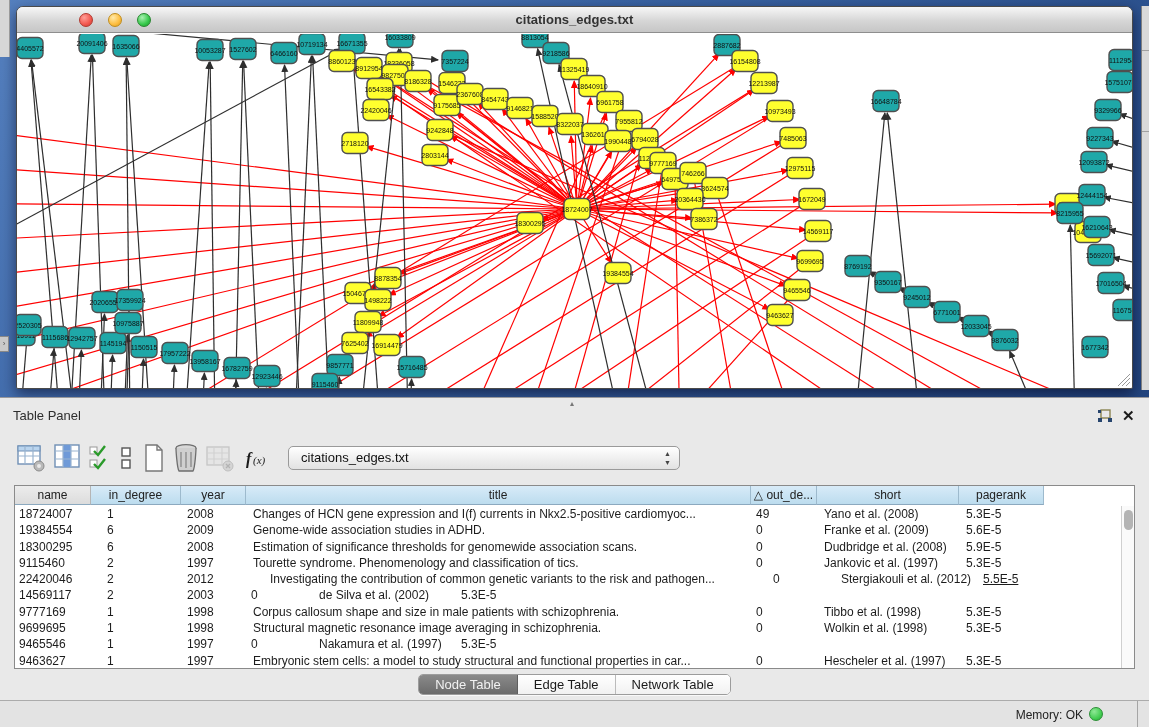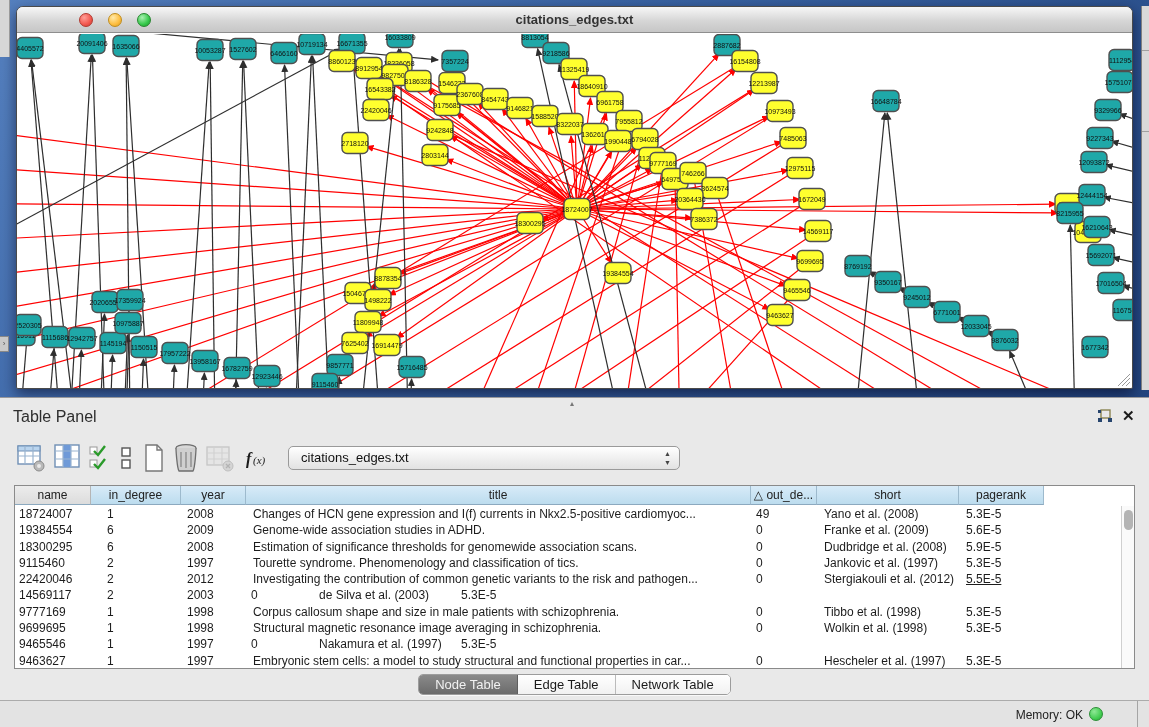--- a/index.html
+++ b/index.html
@@ -31,21 +31,21 @@
   .tl.yellow { left:91px;  background:radial-gradient(circle at 35% 30%,#ffe9a8,#fdbd3f 60%,#d99a20); border:1px solid #c08d1d; }
   .tl.green  { left:120px; background:radial-gradient(circle at 35% 30%,#a9f0b1,#35c84a 60%,#23952f); border:1px solid #26872f; }
   .canvas { position:absolute; left:0; top:27px; right:0; bottom:0; overflow:hidden;
             background:#fff; border-radius:0 0 2px 2px; }
   .grip { position:absolute; right:1px; bottom:1px; width:16px; height:16px; }
 
   
   .table-panel { position:absolute; left:0; top:397px; width:1149px; height:303px;
                  background:#e9e9e9; border-top:1px solid #98989b; }
   .tp-header { position:absolute; left:0; top:0; width:100%; height:36px; }
-  .tp-title { position:absolute; left:13px; top:10px; font-size:16px; color:#2e2e2e; }
+  .tp-title { position:absolute; left:13px; top:10px; font-size:13px; color:#2e2e2e; }
   .tp-collapse { position:absolute; left:570px; top:1px; font-size:8px; color:#777; }
   .tp-float { position:absolute; left:1097px; top:11px; width:16px; height:15px; }
   .tp-close { position:absolute; left:1122px; top:9px; font-size:15px; font-weight:bold; color:#1a1a1a; }
 
   .toolbar { position:absolute; left:0; top:40px; width:100%; height:42px; }
   .tb-icon { position:absolute; top:4px; width:30px; height:32px; }
   .combo { position:absolute; left:288px; top:8px; width:392px; height:24px;
            background:linear-gradient(#ffffff,#ededed 60%,#e2e2e2);
            border:1px solid #9a9a9a; border-radius:5px;
            font-size:13px; color:#111; line-height:22px; padding-left:12px; }
@@ -765,31 +765,31 @@
           <div class="dcell" style="width: 65px; padding-left: 6px;">1997</div>
           <div class="dcell" style="width: 505px; padding-left: 7px;">Tourette syndrome. Phenomenology and classification of tics.</div>
           <div class="dcell" style="width: 66px; padding-left: 5px;">0</div>
           <div class="dcell" style="width: 142px; padding-left: 7px;">Jankovic et al. (1997)</div>
           <div class="dcell" style="width: 85px; padding-left: 7px;">5.3E-5</div>
         </div>
         <div class="drow">
           <div class="dcell" style="width: 76px; padding-left: 4px;">22420046</div>
           <div class="dcell" style="width: 90px; padding-left: 16px;">2</div>
           <div class="dcell" style="width: 65px; padding-left: 6px;">2012</div>
-          <div class="dcell" style="width: 505px; padding-left: 7px;">Investigating the contribution of common genetic variants to the risk and pathogen...</div>
+          <div class="dcell" style="width: 505px; padding-left: 7px; margin-left: 17px;">Investigating the contribution of common genetic variants to the risk and pathogen...</div>
           <div class="dcell" style="width: 66px; padding-left: 5px;">0</div>
           <div class="dcell" style="width: 142px; padding-left: 7px;">Stergiakouli et al. (2012)</div>
           <div class="dcell" style="width: 85px; padding-left: 7px; text-decoration: underline;">5.5E-5</div>
         </div>
         <div class="drow">
           <div class="dcell" style="width: 76px; padding-left: 4px;">14569117</div>
           <div class="dcell" style="width: 90px; padding-left: 16px;">2</div>
           <div class="dcell" style="width: 65px; padding-left: 6px;">2003</div>
           <div class="dcell" style="width: 66px; padding-left: 5px;">0</div>
-          <div class="dcell" style="width: 142px; padding-left: 7px;">de Silva et al. (2003)</div>
+          <div class="dcell" style="width: 142px; padding-left: 7px;">de Silva et al. (2002)</div>
           <div class="dcell" style="width: 85px; padding-left: 7px;">5.3E-5</div>
         </div>
         <div class="drow">
           <div class="dcell" style="width: 76px; padding-left: 4px;">9777169</div>
           <div class="dcell" style="width: 90px; padding-left: 16px;">1</div>
           <div class="dcell" style="width: 65px; padding-left: 6px;">1998</div>
           <div class="dcell" style="width: 505px; padding-left: 7px;">Corpus callosum shape and size in male patients with schizophrenia.</div>
           <div class="dcell" style="width: 66px; padding-left: 5px;">0</div>
           <div class="dcell" style="width: 142px; padding-left: 7px;">Tibbo et al. (1998)</div>
           <div class="dcell" style="width: 85px; padding-left: 7px;">5.3E-5</div>

